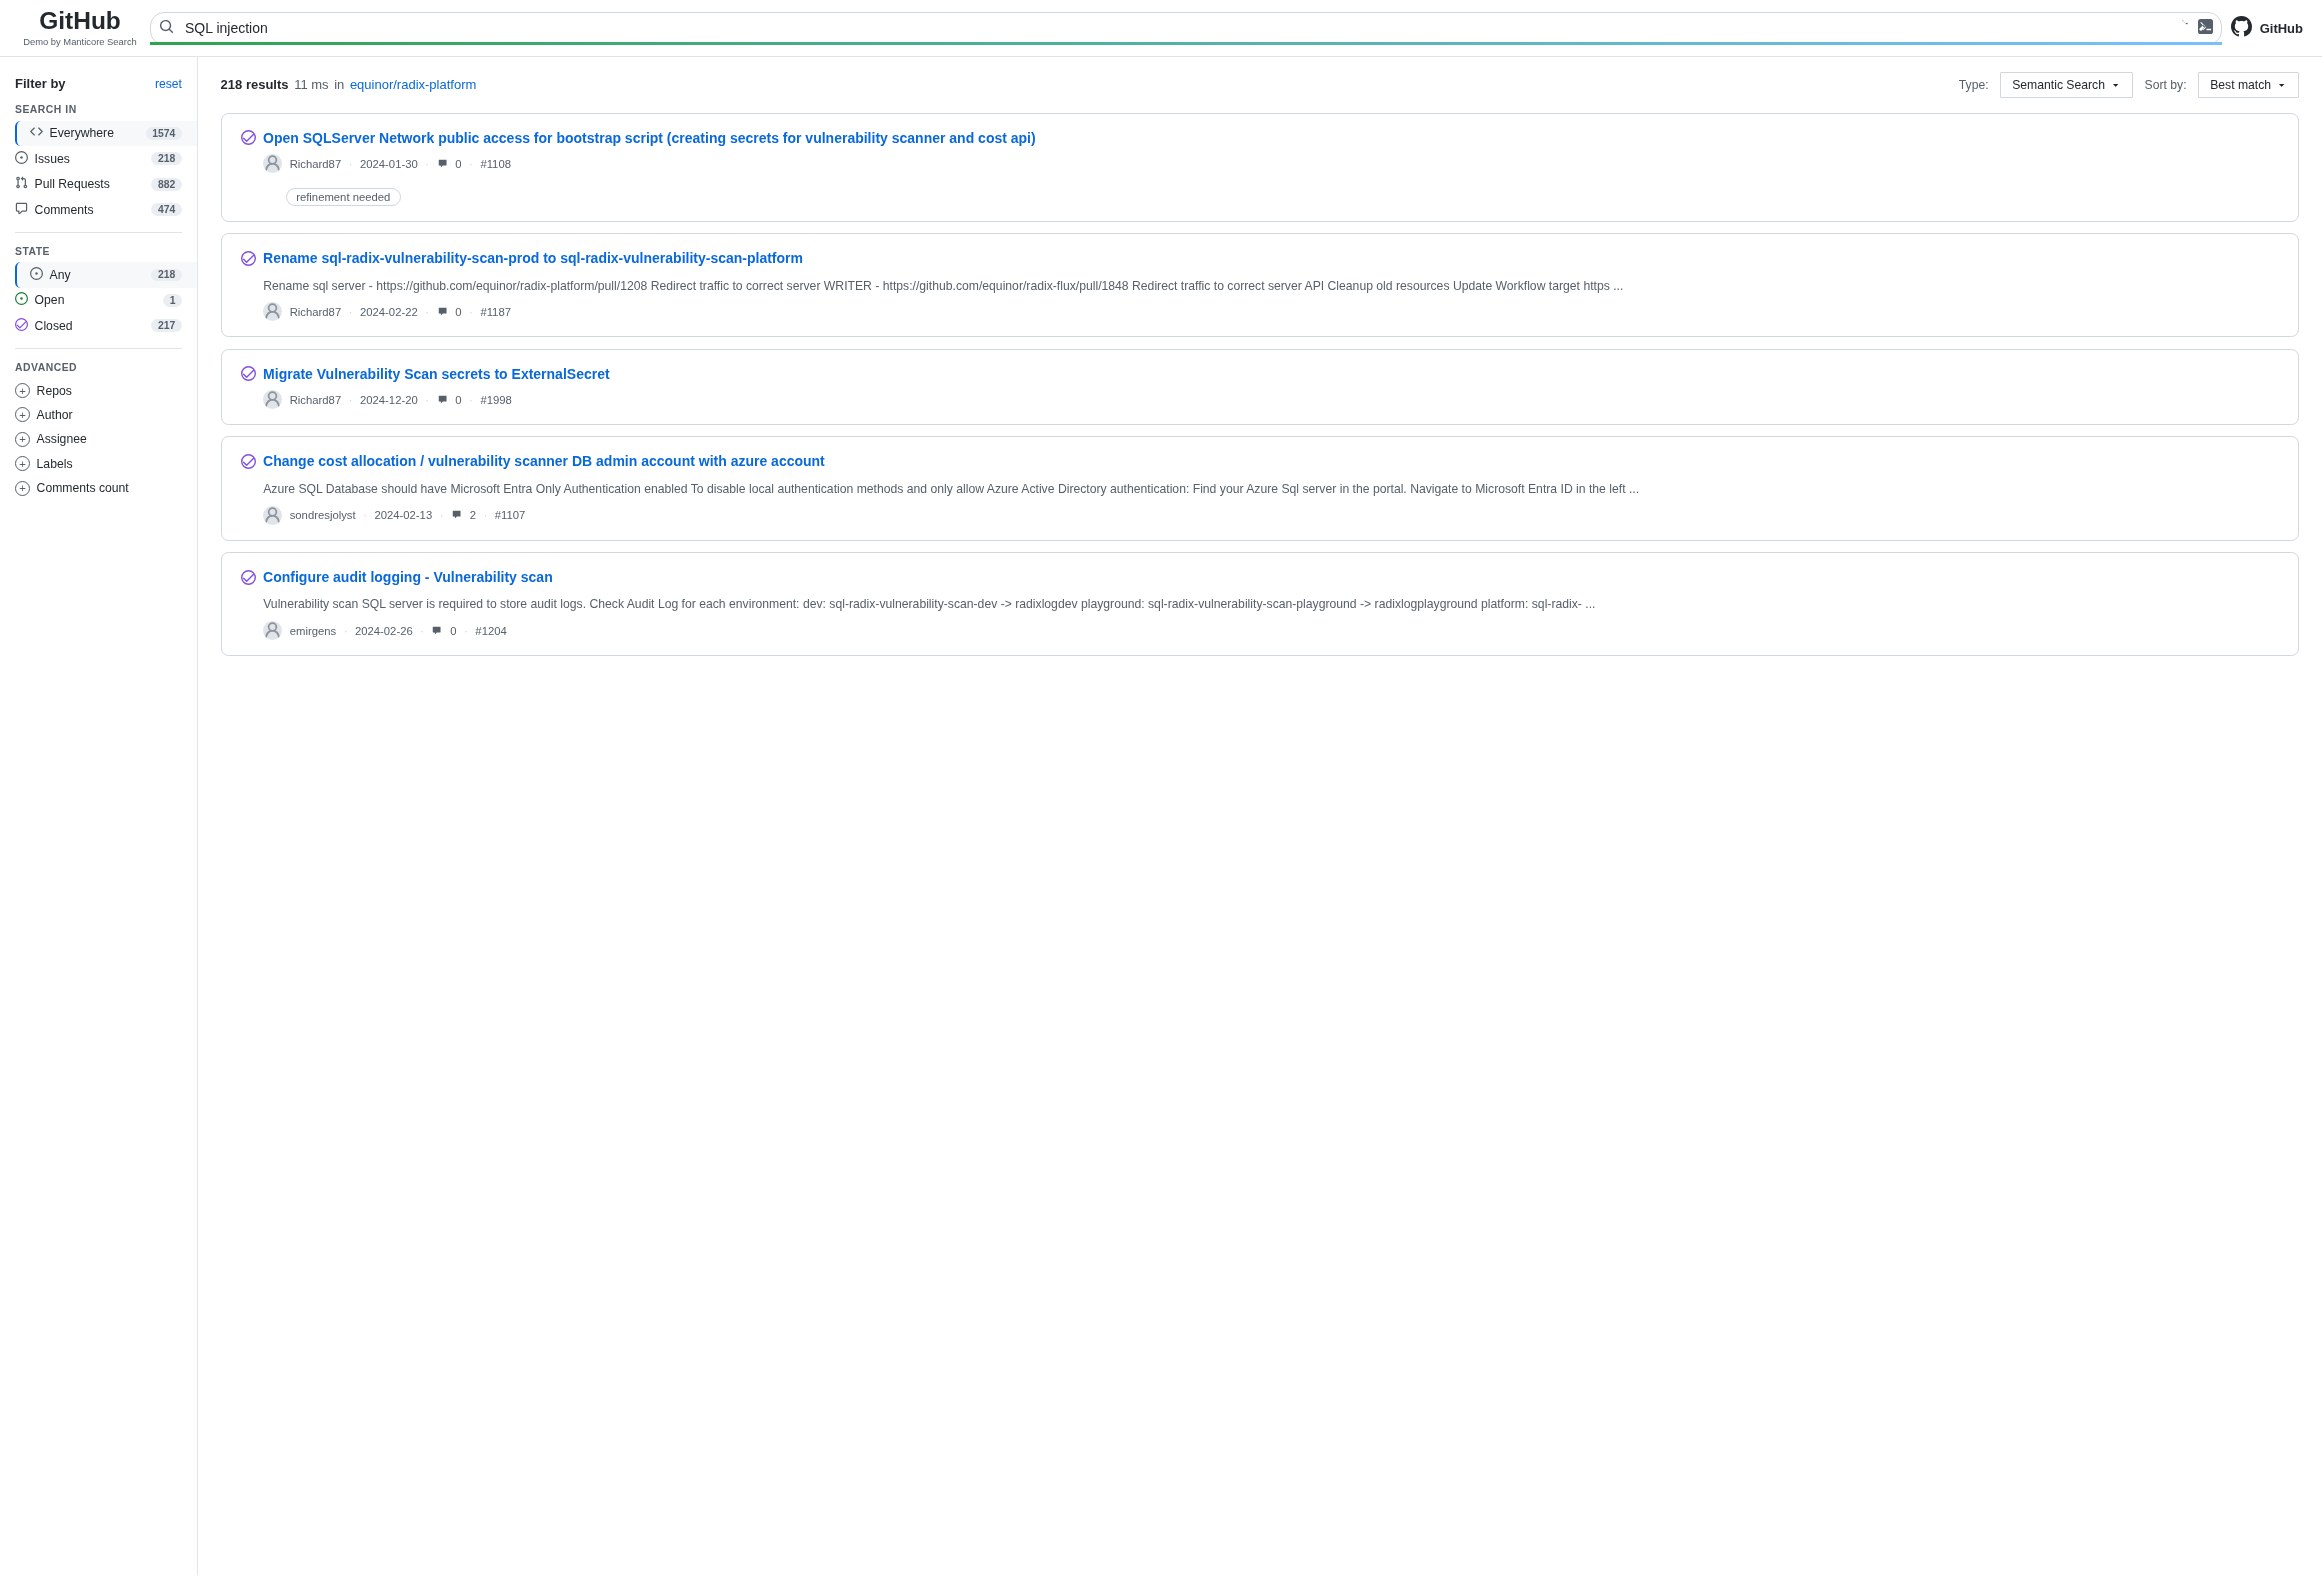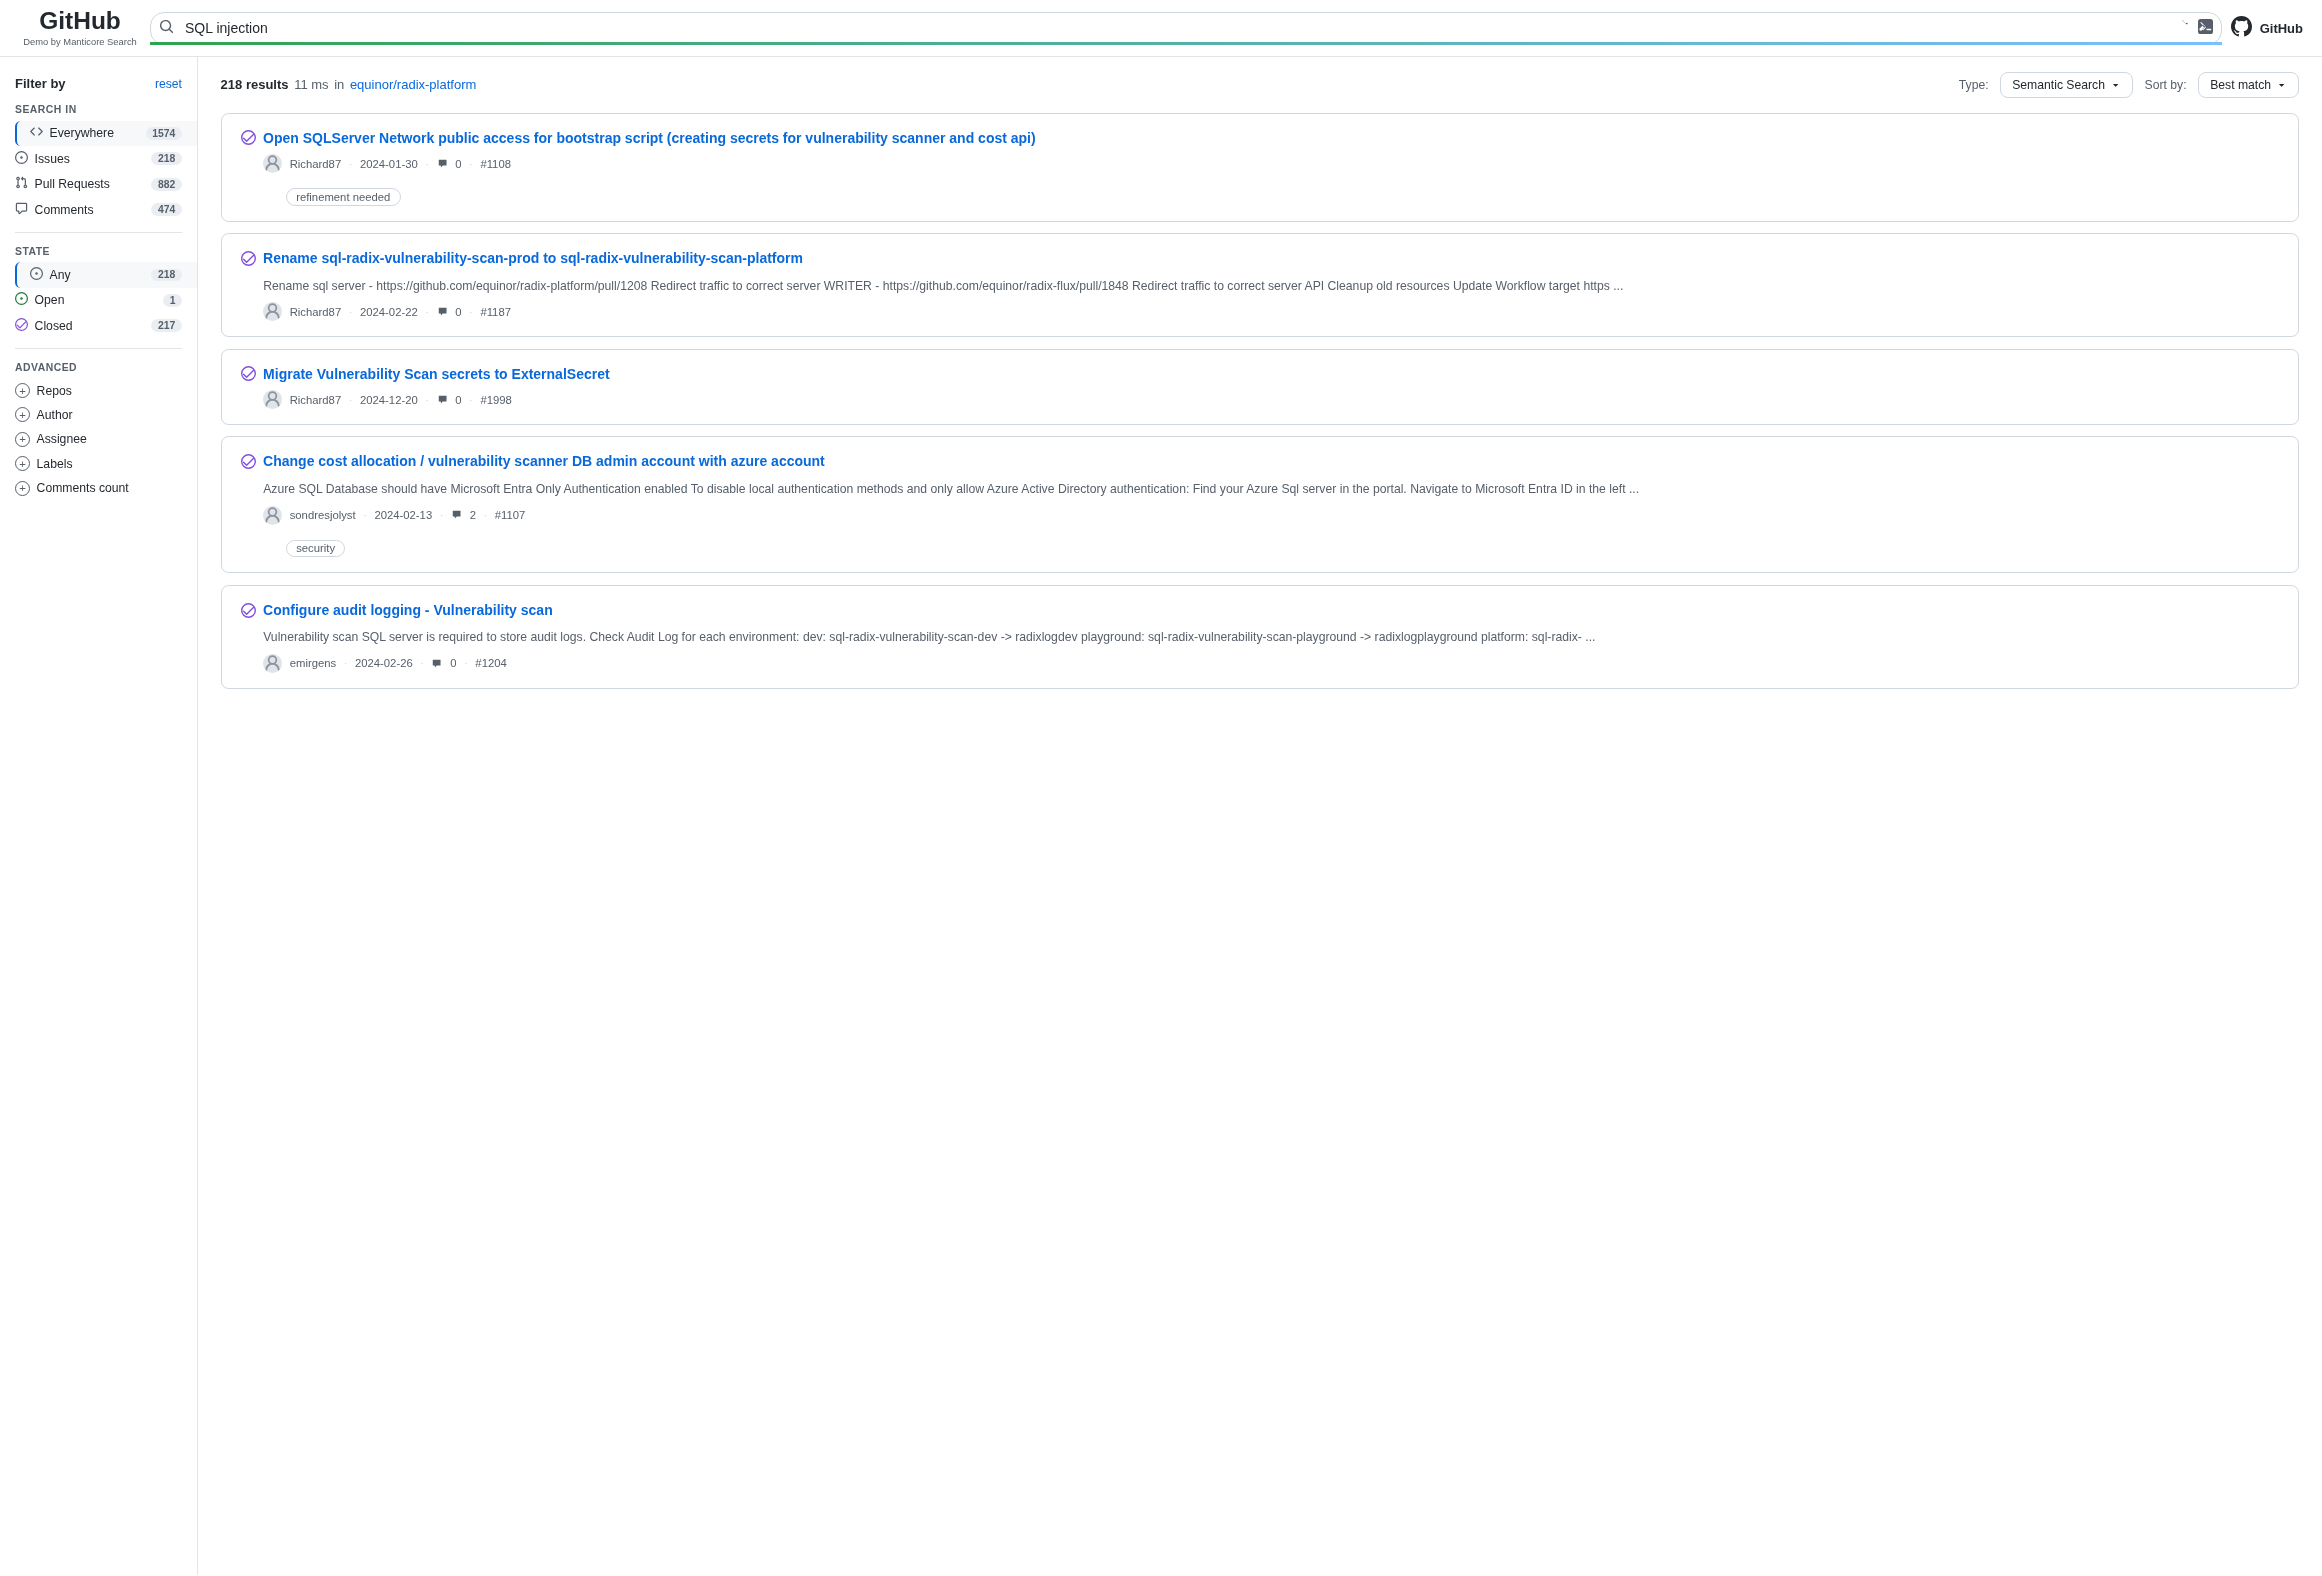--- a/index.html
+++ b/index.html
@@ -186,21 +186,21 @@
       gap: 11.3px;
       font-size: 12.2px;
     }
     .control-label { color: #57606a; }
     .dropdown-btn {
       display: flex;
       align-items: center;
       gap: 4.7px;
       padding: 4.7px 11.3px;
       border: 0.9px solid #d0d7de;
-      border-radius: 8px;
+      border-radius: 1px;
       background: #fff;
       cursor: pointer;
       font-size: 12.2px;
       color: #24292f;
     }
 
     
     .result-card {
       border: 0.9px solid #d0d7de;
       border-radius: 7.5px;
@@ -573,23 +573,20 @@
         <span class="dot">·</span>
         <span>2024-02-13</span>
         <span class="dot">·</span>
         <svg width="11.3" height="11.3" viewBox="0 0 16 16" fill="currentColor" style="color:#57606a">
             <path fill-rule="evenodd" d="M2.75 2.5a.25.25 0 00-.25.25v7.5c0 .138.112.25.25.25h2a.75.75 0 01.75.75v2.19l2.72-2.72a.75.75 0 01.53-.22h4.5a.25.25 0 00.25-.25v-7.5a.25.25 0 00-.25-.25H2.75z"></path>
           </svg>
         <span>2</span>
         <span class="dot">·</span>
         <span>#1107</span>
       </div>
-      <div style="margin-left:22.6px; margin-top:7.5px;">
-        <span class="result-tag">security</span>
-      </div>
     </div>
 
     <div class="result-card">
       <div class="result-title-row">
         <span class="result-icon closed-icon">
           <svg width="15" height="15" viewBox="0 0 16 16" fill="currentColor">
               <path fill-rule="evenodd" d="M13.78 4.22a.75.75 0 010 1.06l-7.25 7.25a.75.75 0 01-1.06 0L2.22 9.28a.75.75 0 011.06-1.06L6 10.94l6.72-6.72a.75.75 0 011.06 0z"></path>
               <path fill-rule="evenodd" d="M8 0a8 8 0 100 16A8 8 0 008 0zM1.5 8a6.5 6.5 0 1113 0 6.5 6.5 0 01-13 0z"></path>
             </svg>
         </span>

